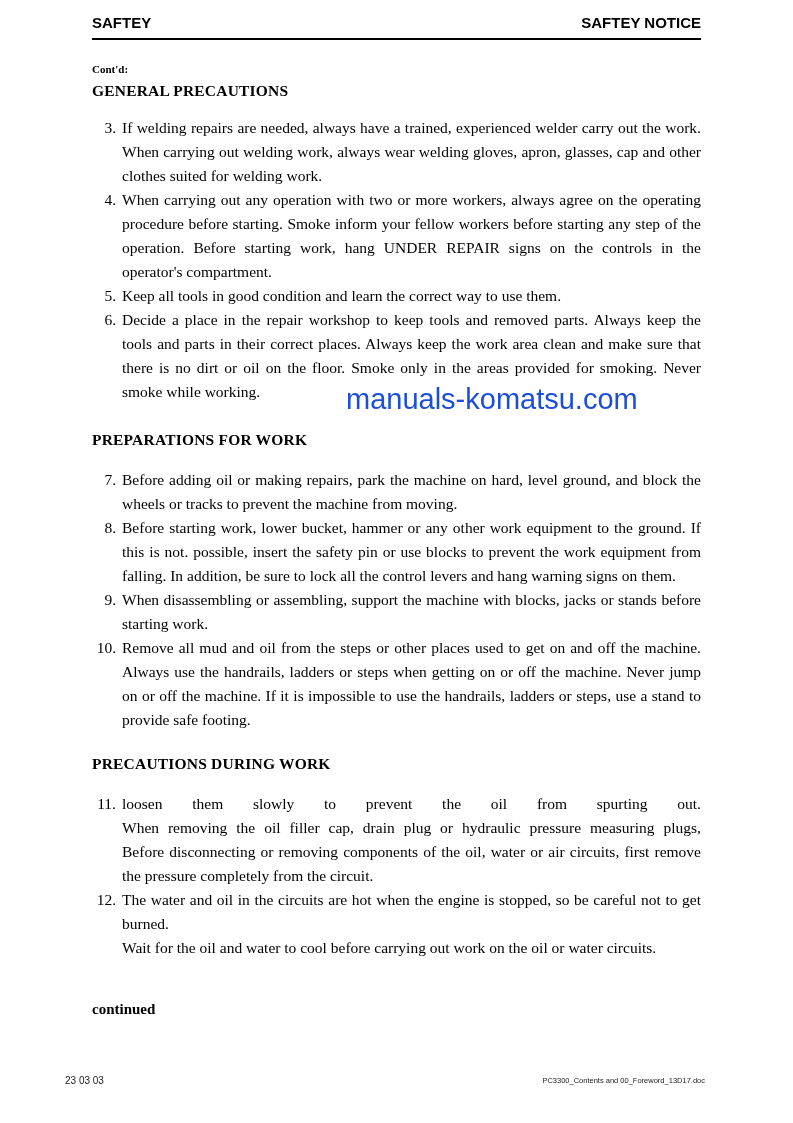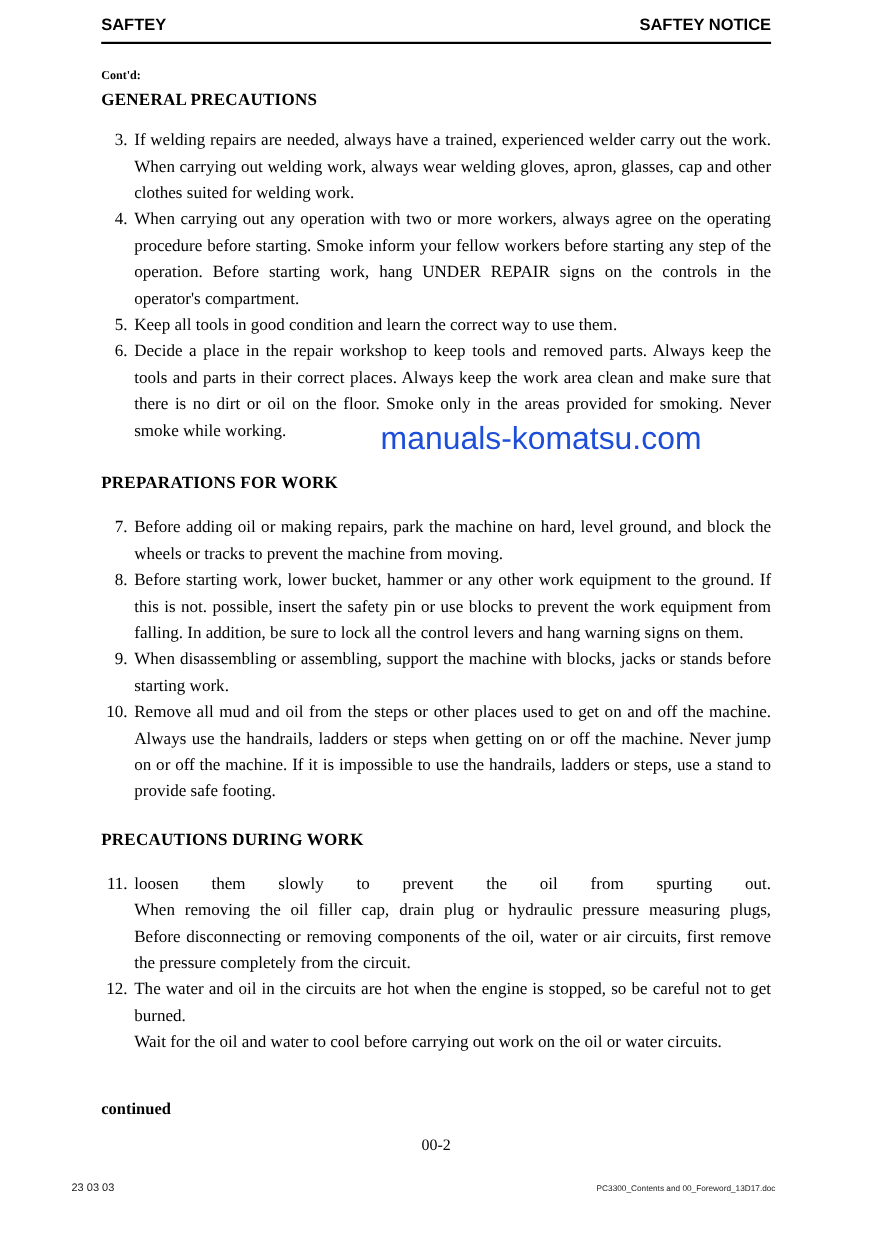--- a/index.html
+++ b/index.html
@@ -133,21 +133,20 @@
       </div>
       <div class="item">
         <span class="num">12.</span>
         <div class="just">The water and oil in the circuits are hot when the engine is stopped, so be careful not to get burned.</div>
         <div>Wait for the oil and water to cool before carrying out work on the oil or water circuits.</div>
       </div>
     </div>
 
     <div class="continued">continued</div>
 
-    <div class="page-number">00-2</div>
 
   </div>
 
   <div class="watermark" style="color: #1d4ed8;">manuals-komatsu.com</div>
 
   <div class="footer-left">23 03 03</div>
   <div class="footer-right">PC3300_Contents and 00_Foreword_13D17.doc</div>
 
 </div>
 

